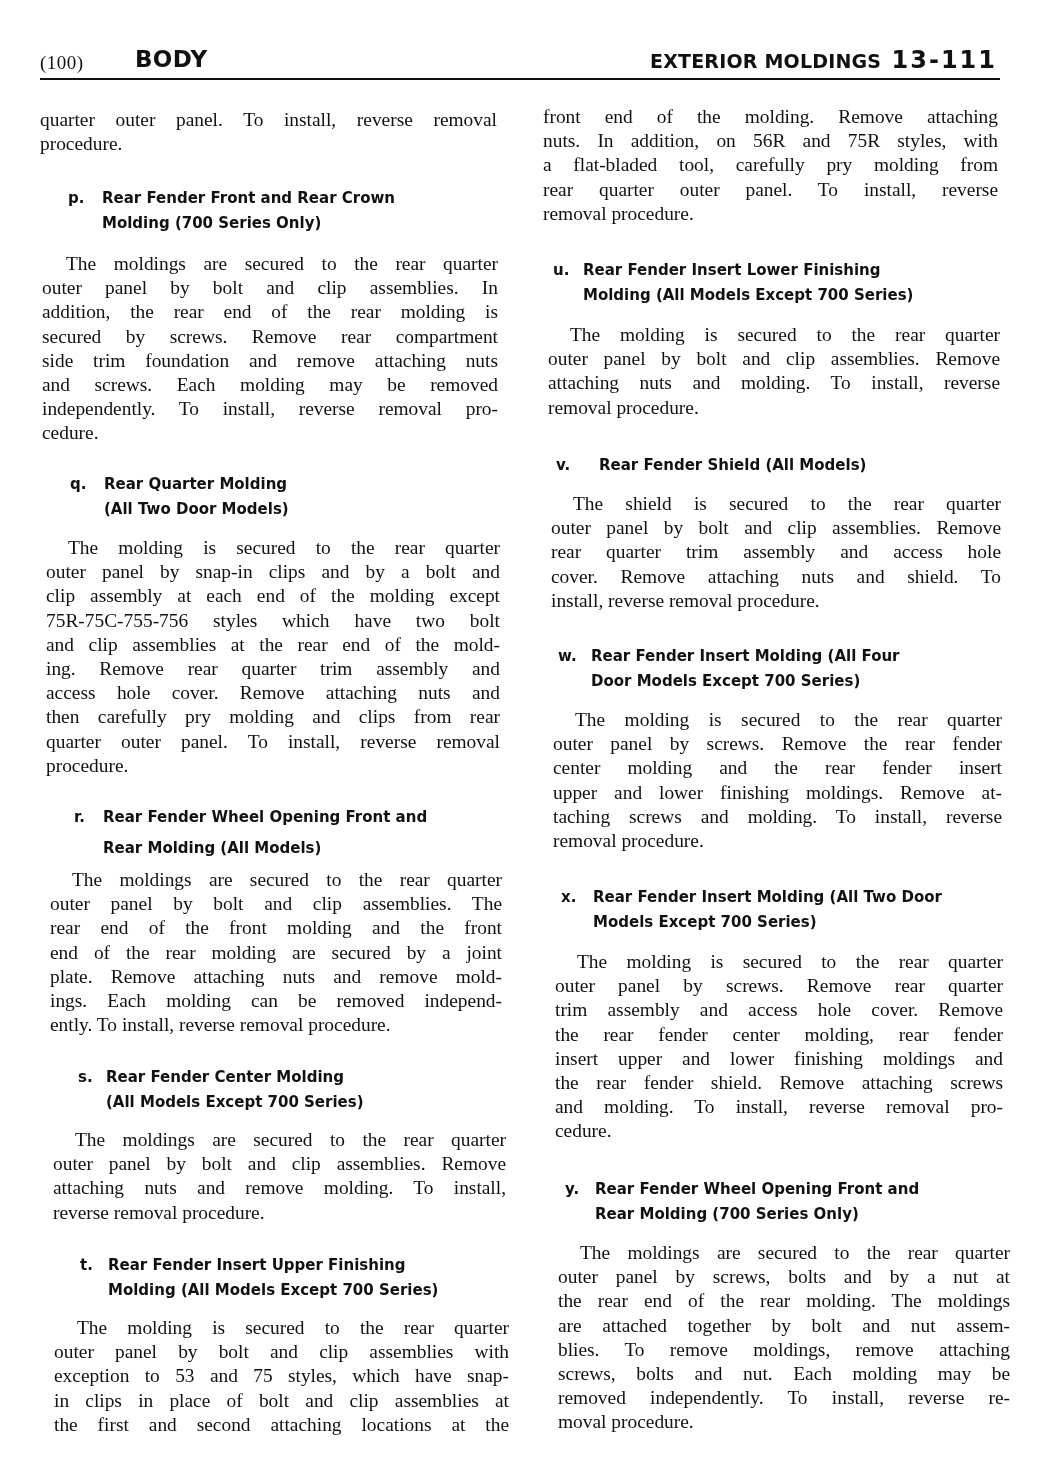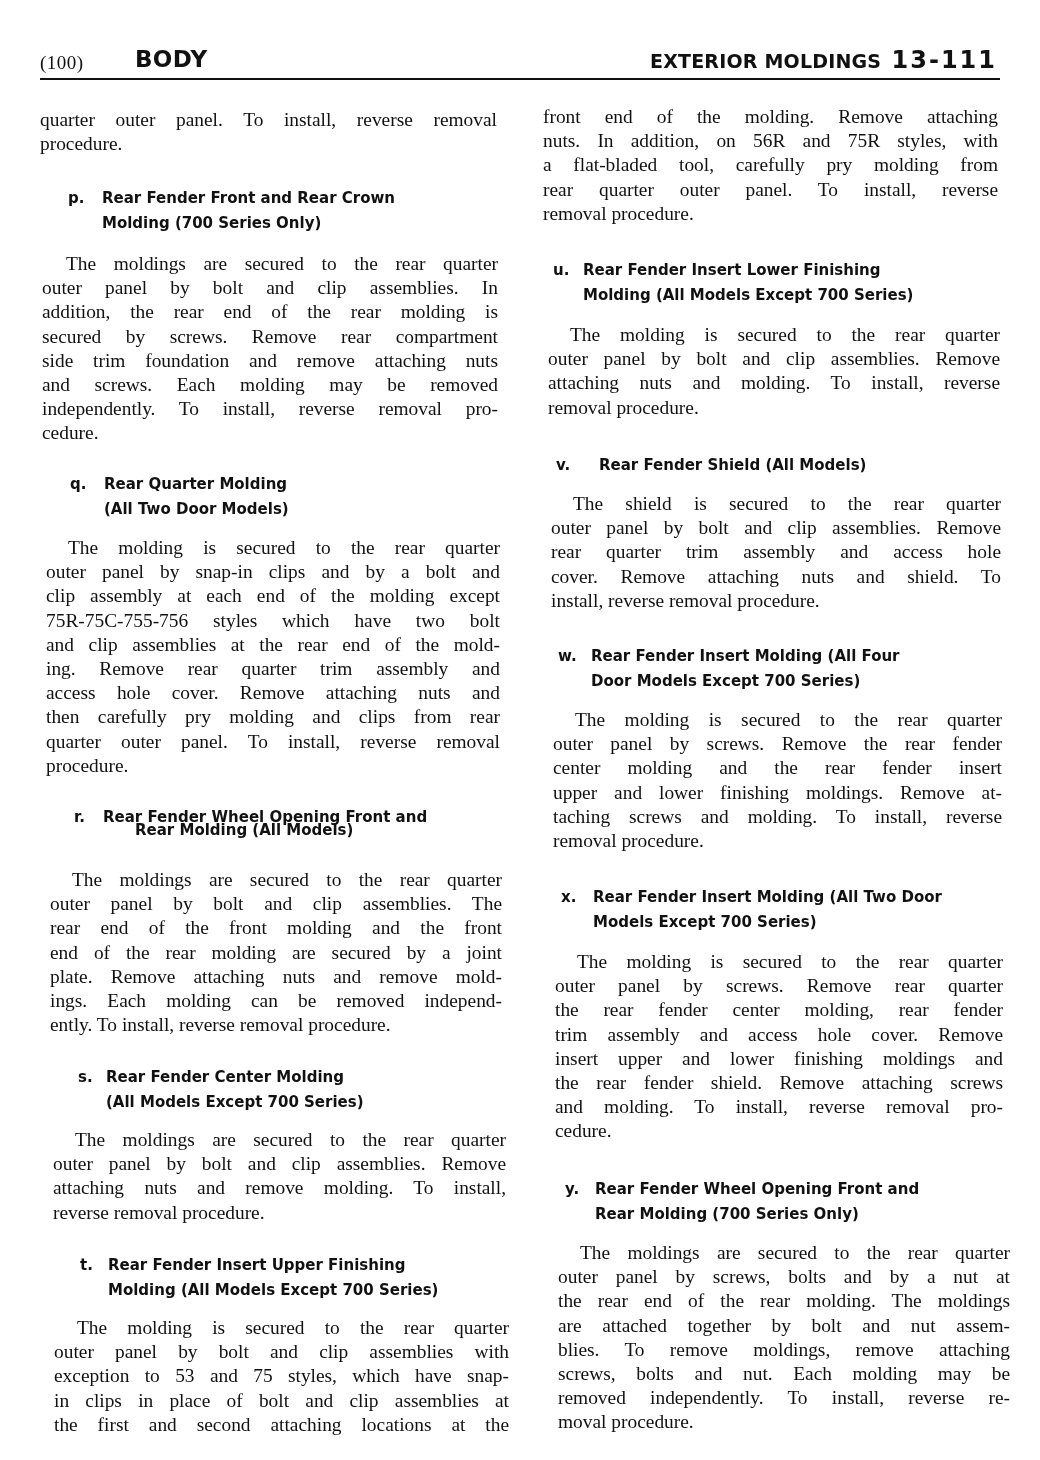--- a/index.html
+++ b/index.html
@@ -72,21 +72,21 @@
       <span class="ln">ing. Remove rear quarter trim assembly and</span>
       <span class="ln">access hole cover. Remove attaching nuts and</span>
       <span class="ln">then carefully pry molding and clips from rear</span>
       <span class="ln">quarter outer panel. To install, reverse removal</span>
       <span class="ln last">procedure.</span>
     </div>
 
     <div class="heading" style="left:34px; top:805px;">
       <span class="lt">r.</span>
       <span class="ttl" style="left:29px;">Rear Fender Wheel Opening Front and</span>
-      <span class="ttl" style="left:29px; top:13px;margin-left:32px;">Rear Molding (All Models)</span>
+      <span class="ttl" style="left:29px; top:31px;">Rear Molding (All Models)</span>
     </div>
     <div class="para" style="left:10px; top:868px; width:452px;">
       <span class="ln" style="padding-left:22px; box-sizing:border-box;">The moldings are secured to the rear quarter</span>
       <span class="ln">outer panel by bolt and clip assemblies. The</span>
       <span class="ln">rear end of the front molding and the front</span>
       <span class="ln">end of the rear molding are secured by a joint</span>
       <span class="ln">plate. Remove attaching nuts and remove mold-</span>
       <span class="ln">ings. Each molding can be removed independ-</span>
       <span class="ln last">ently. To install, reverse removal procedure.</span>
     </div>
@@ -166,22 +166,22 @@
     </div>
 
     <div class="heading" style="left:18px; top:885px;">
       <span class="lt">x.</span>
       <span class="ttl" style="left:32px;">Rear Fender Insert Molding (All Two Door</span>
       <span class="ttl" style="left:32px; top:24.5px;">Models Except 700 Series)</span>
     </div>
     <div class="para" style="left:12px; top:950px; width:448px;">
       <span class="ln" style="padding-left:22px; box-sizing:border-box;">The molding is secured to the rear quarter</span>
       <span class="ln">outer panel by screws. Remove rear quarter</span>
+      <span class="ln">trim assembly and access hole cover. Remove</span>
       <span class="ln">the rear fender center molding, rear fender</span>
-      <span class="ln">trim assembly and access hole cover. Remove</span>
       <span class="ln">insert upper and lower finishing moldings and</span>
       <span class="ln">the rear fender shield. Remove attaching screws</span>
       <span class="ln">and molding. To install, reverse removal pro-</span>
       <span class="ln last">cedure.</span>
     </div>
 
     <div class="heading" style="left:22px; top:1177px;">
       <span class="lt">y.</span>
       <span class="ttl" style="left:30px;">Rear Fender Wheel Opening Front and</span>
       <span class="ttl" style="left:30px; top:24.5px;">Rear Molding (700 Series Only)</span>

